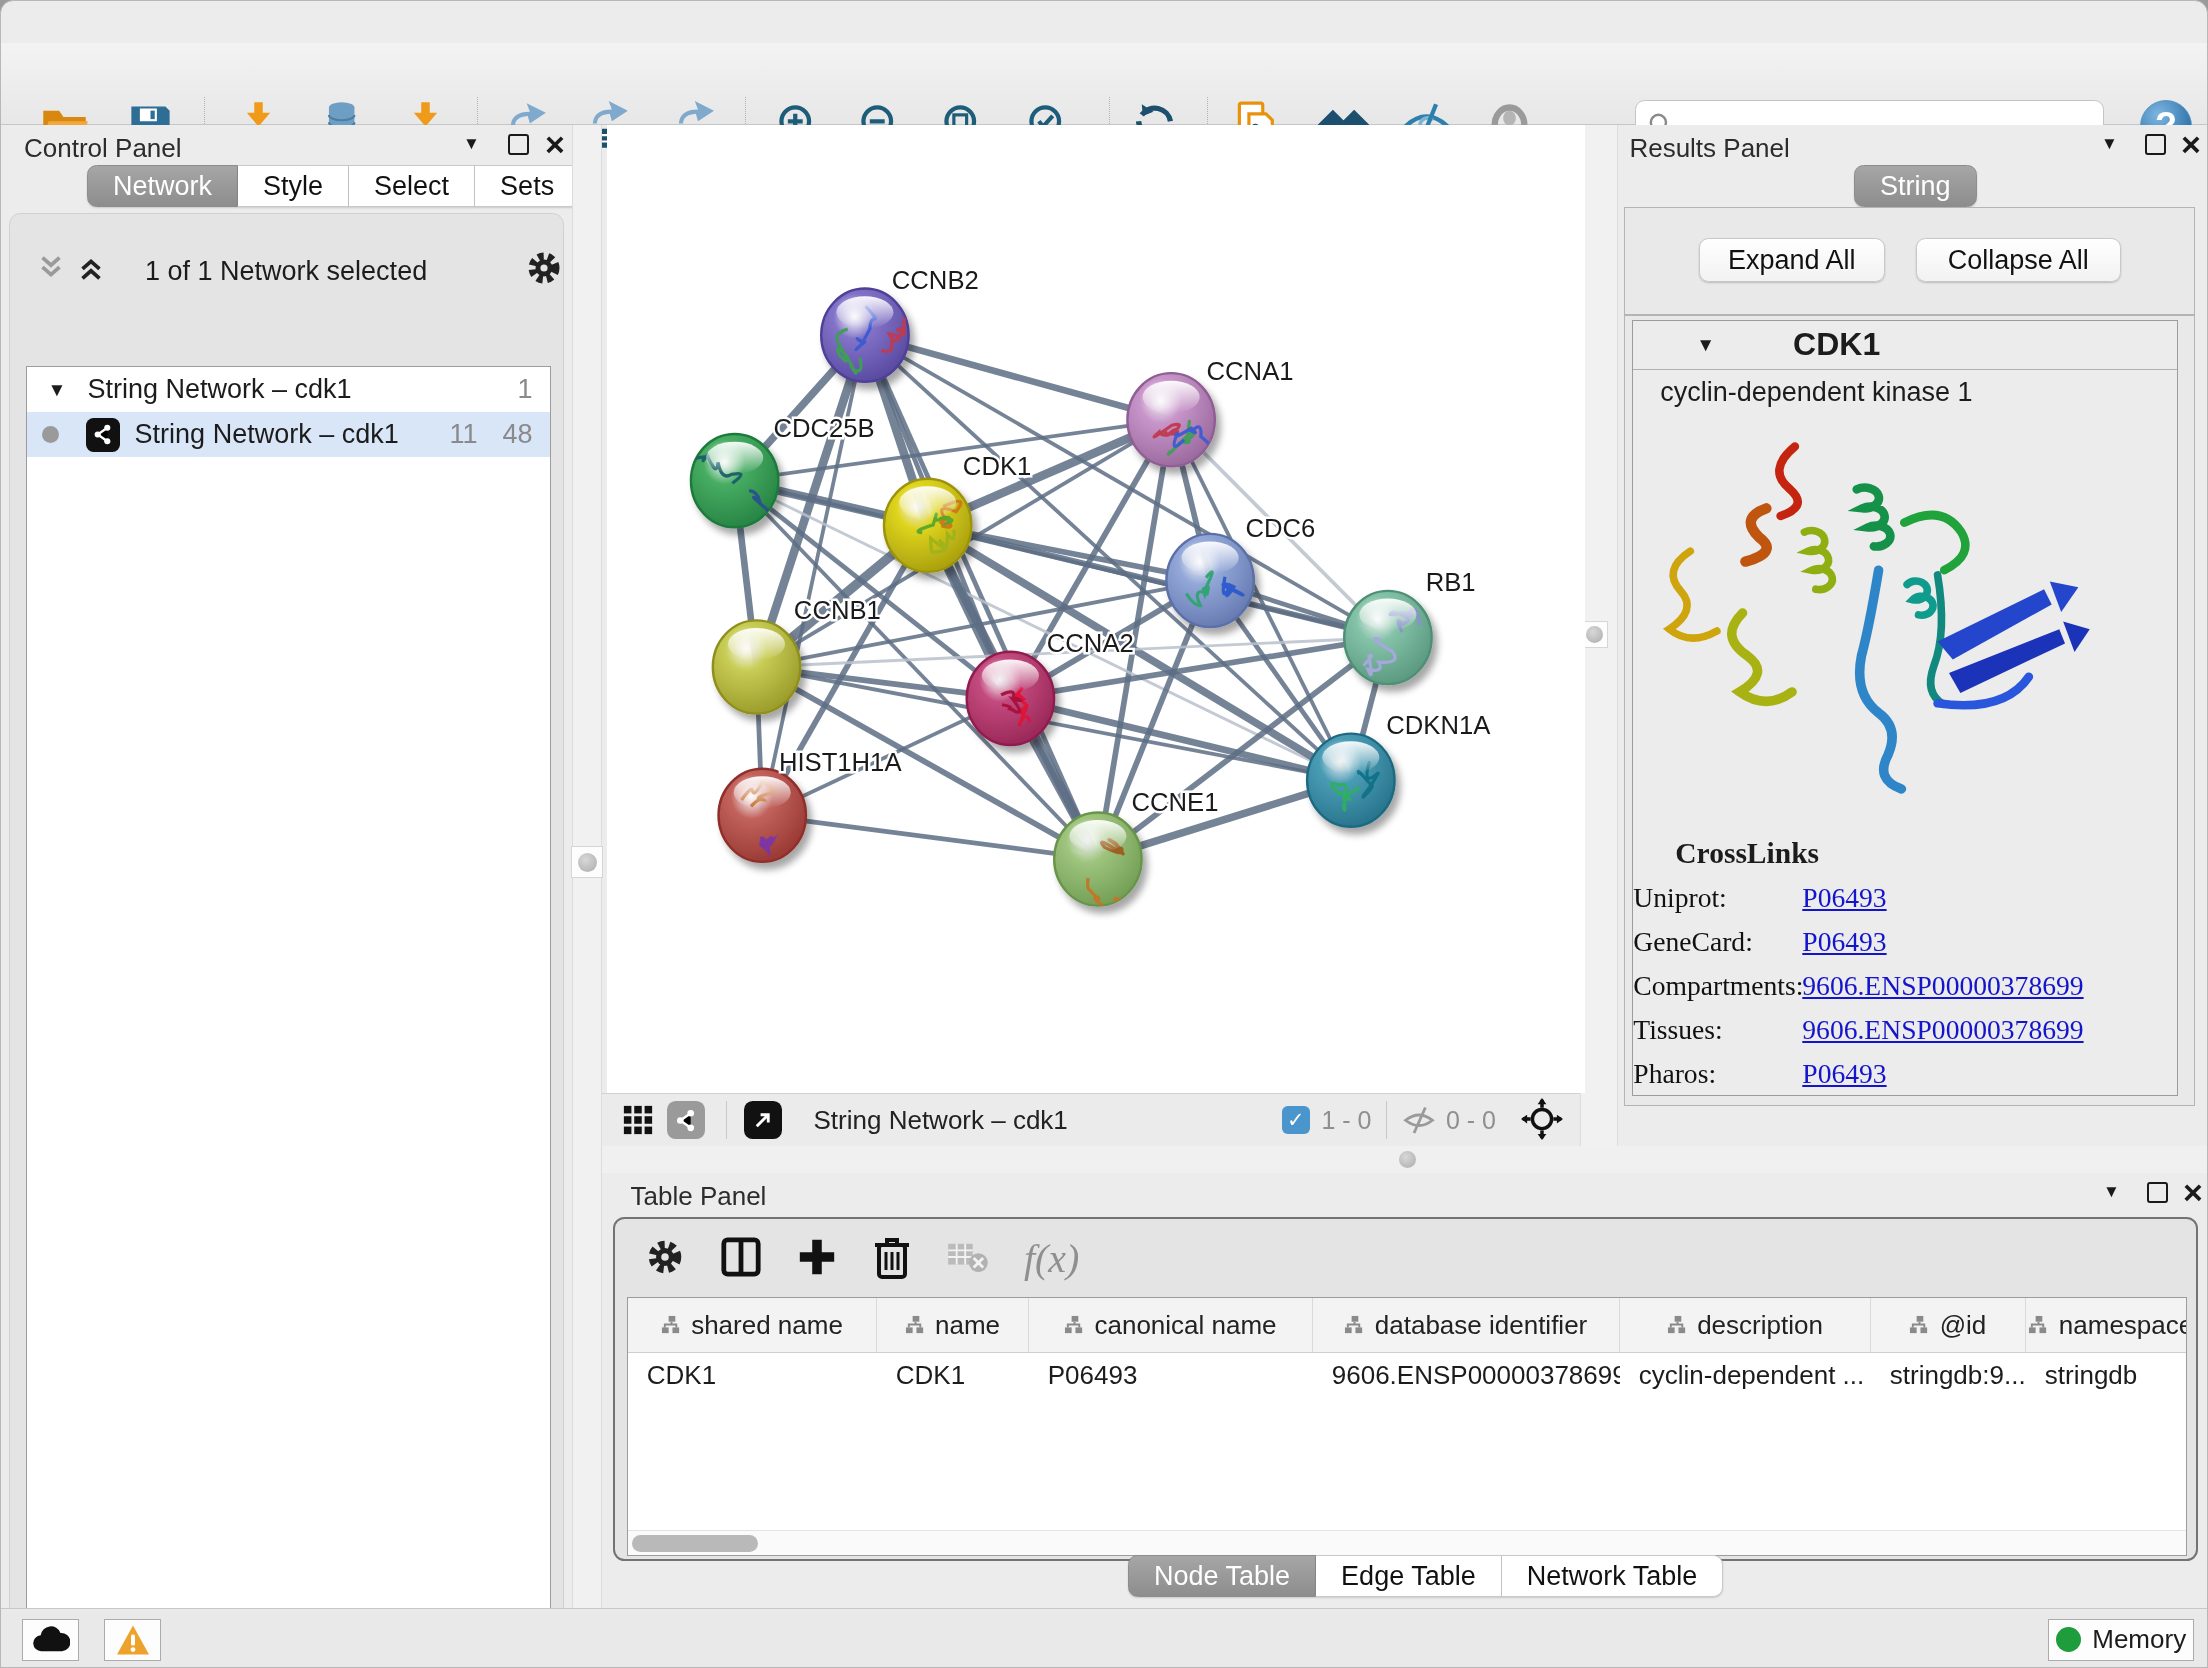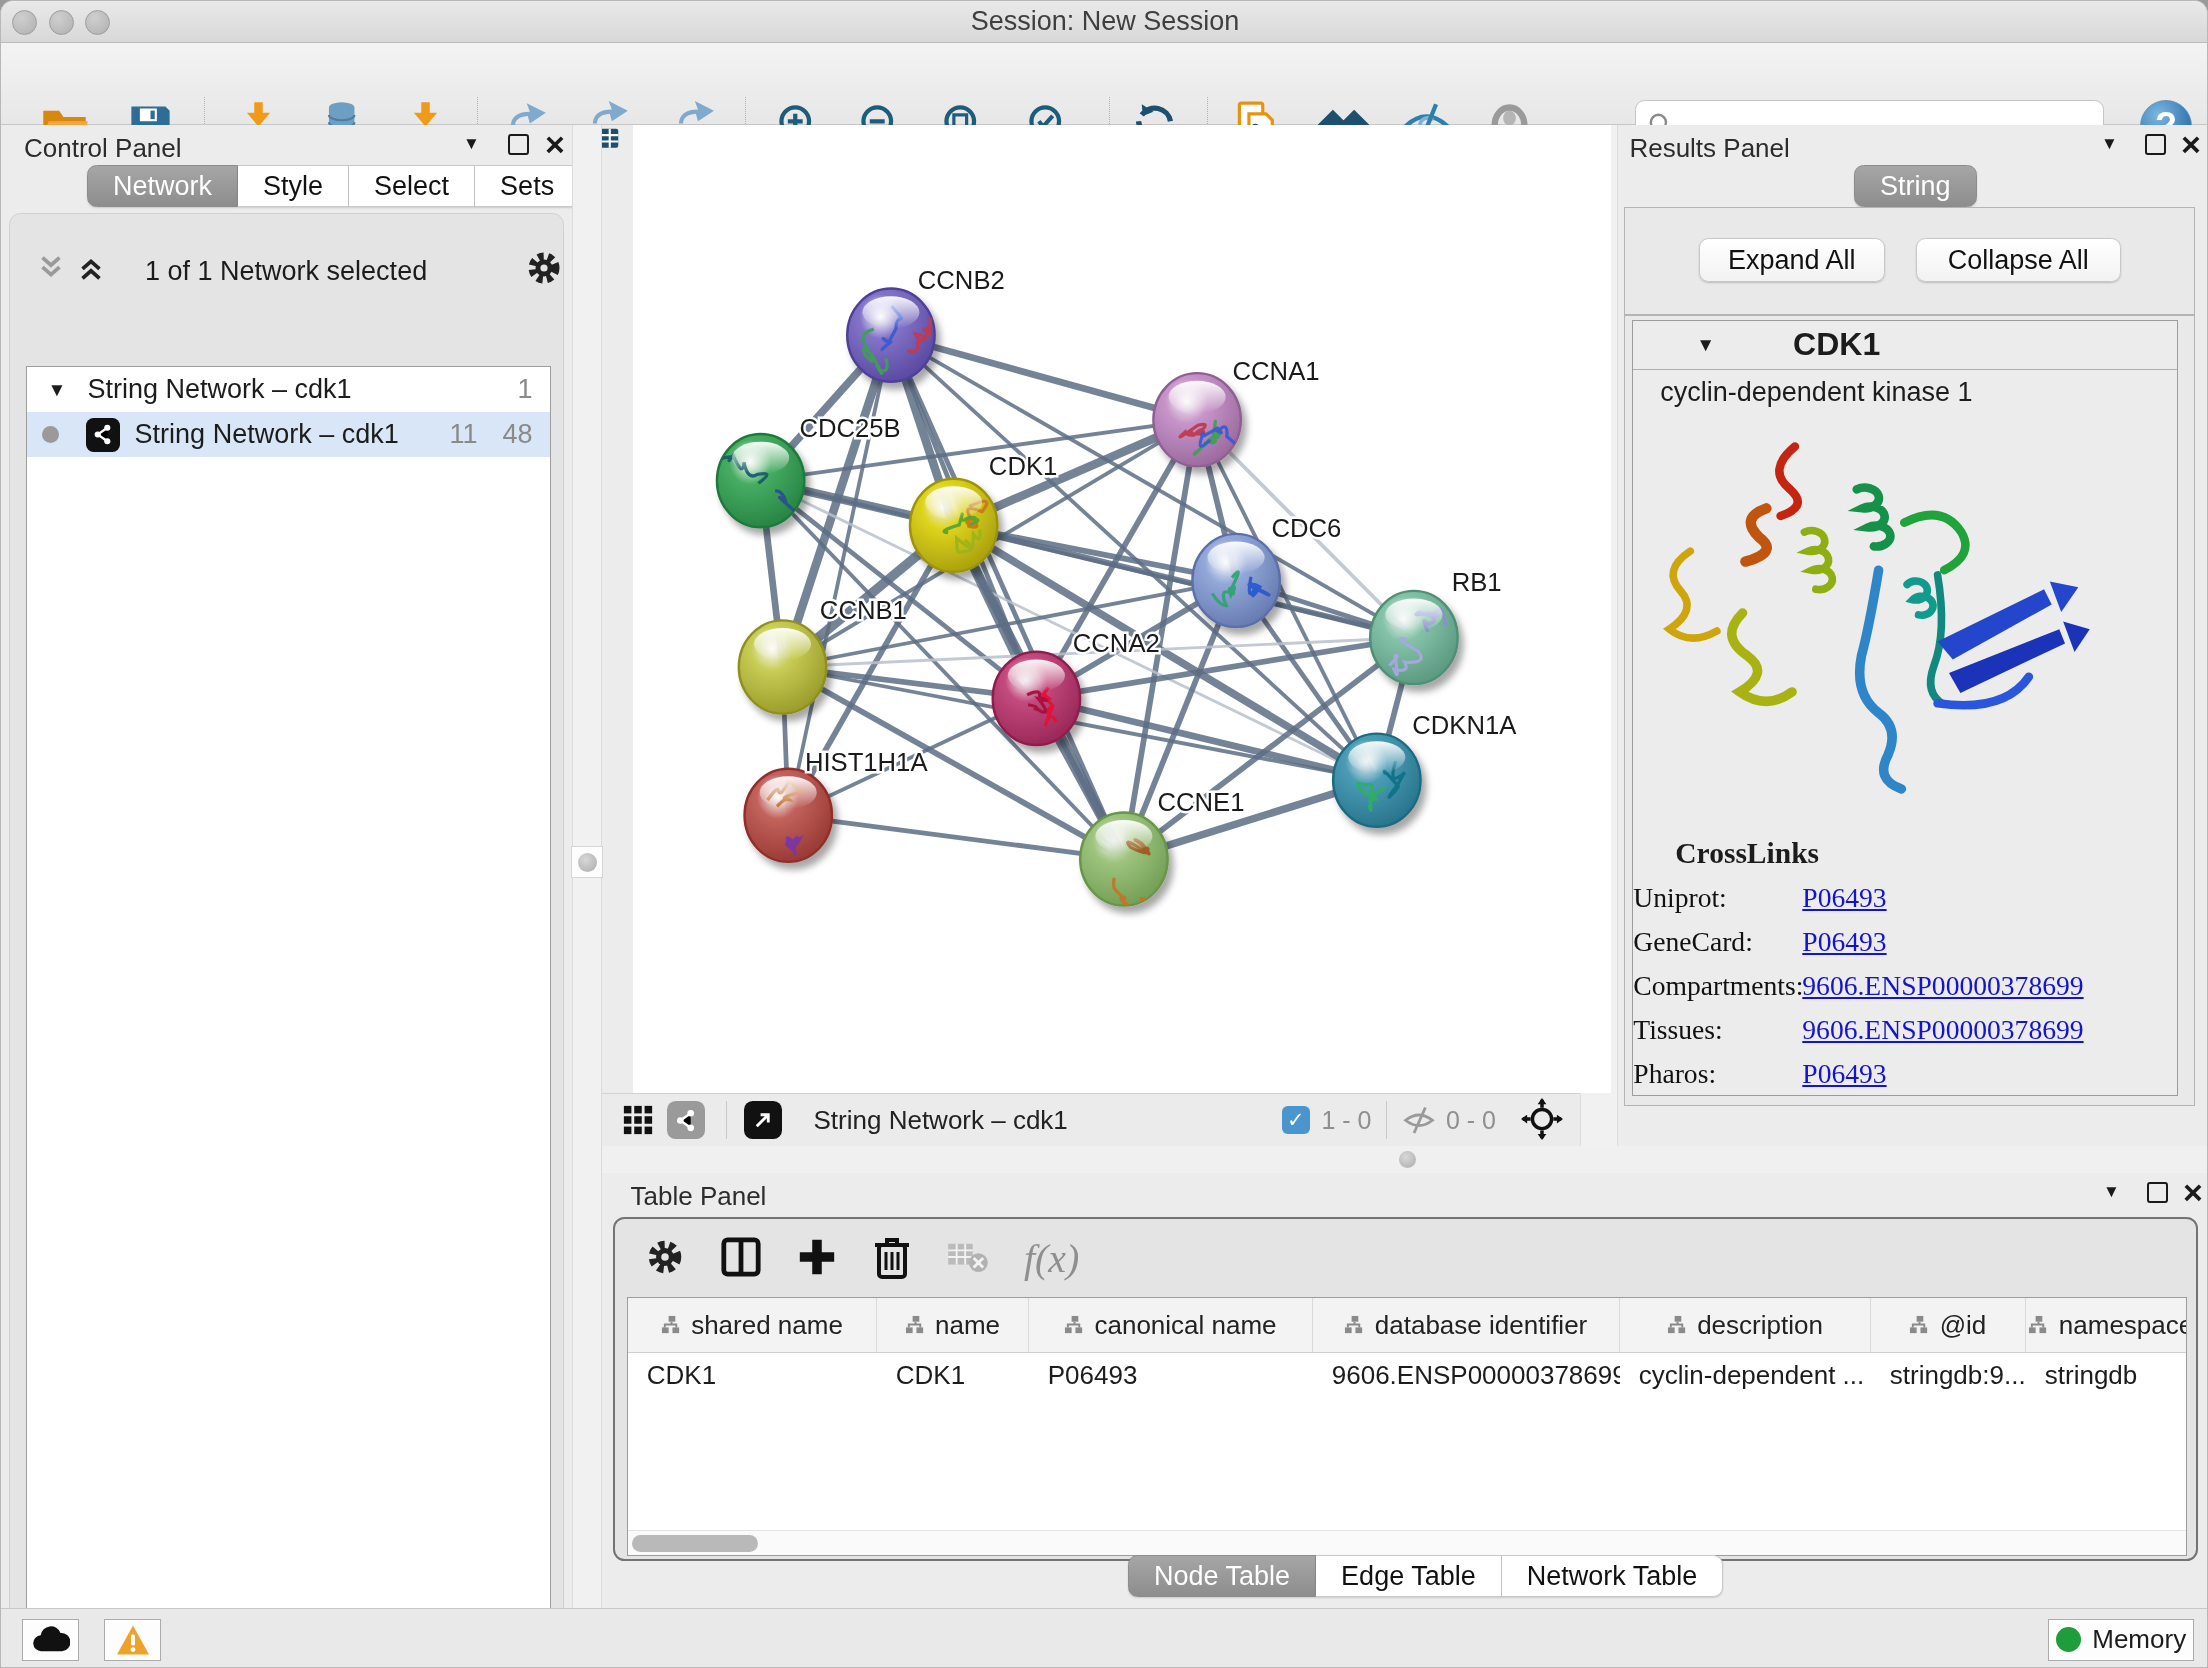--- a/index.html
+++ b/index.html
@@ -55,21 +55,21 @@
   .tree-row .cnt { color:#8a8a8a; }
   #tree-child-row { background:#d9e6f8; }
   .share-badge { width:34px; height:34px; border-radius:7.6px; background:#111; display:flex;
     align-items:center; justify-content:center; }
   
   .vsplit { background:#f1f1f1; border-left:1px solid #dcdcdc; border-right:1px solid #dcdcdc; }
   .split-handle { position:absolute; background:#fdfdfd; border:1px solid #d6d6d6;
     display:flex; align-items:center; justify-content:center; }
   .split-dot { border-radius:50%; background:radial-gradient(circle at 40% 35%, #d8d8d8, #ababab); }
   
-  #network-canvas { left:632px; top:124px; width:978px; height:968px; background:#fff; }
+  #network-canvas { left:606px; top:124px; width:978px; height:968px; background:#fff; }
   #net-statusbar { left:601px; top:1092px; width:978px; height:53px; background:#ebebeb;
     border-top:1px solid #d2d2d2; display:flex; align-items:center; }
   #net-statusbar .txt { font-size:26px; color:#222; }
   .mini-badge { width:38px; height:38px; border-radius:8.6px; display:flex; align-items:center; justify-content:center; }
   .sbar-sep { width:1px; height:38px; background:#c9c9c9; }
   .count-txt { font-size:25px; color:#8f8f8f; }
   
   #results-panel { left:1617px; top:124px; width:592px; height:1021px; background:#ececec; }
   .rp-box { position:absolute; left:5.7px; width:571px; background:#e9e9e9; border:1.9px solid #b4b4b4; }
   .btn-white { background:linear-gradient(#ffffff,#f2f2f2); border:1px solid #c8c8c8; border-radius:9.5px;
@@ -108,26 +108,20 @@
   #memory-dot { width:25px; height:25px; border-radius:50%; background:#1f9d3c; }
   .gray { color:#8f8f8f; }
   text.node-label { font-size:27px; fill:#1a1a1a; paint-order:stroke; stroke:#ffffff; stroke-width:5px;
     font-family:"Liberation Sans",sans-serif; }
 </style>
 </head>
 <body>
 
 <div id="app">
 
-  <div id="titlebar" class="abs">
-    <span class="traffic" style="left:11.4px"></span>
-    <span class="traffic" style="left:48px"></span>
-    <span class="traffic" style="left:84px"></span>
-    <span id="window-title">Session: New Session</span>
-  </div>
 
   <div id="toolbar" class="abs">
     <div class="tbtn" style="left:33px">
       <svg viewBox="0 0 48 48">
         <path d="M4 10h15l4 6h21v26H4z" fill="#d8880e"></path>
           <path d="M9 20h37l-6 22H3z" fill="#f2a83e"></path>
         </svg>
     </div>
     <div class="tbtn" style="left:119px">
       <svg viewBox="0 0 48 48">

